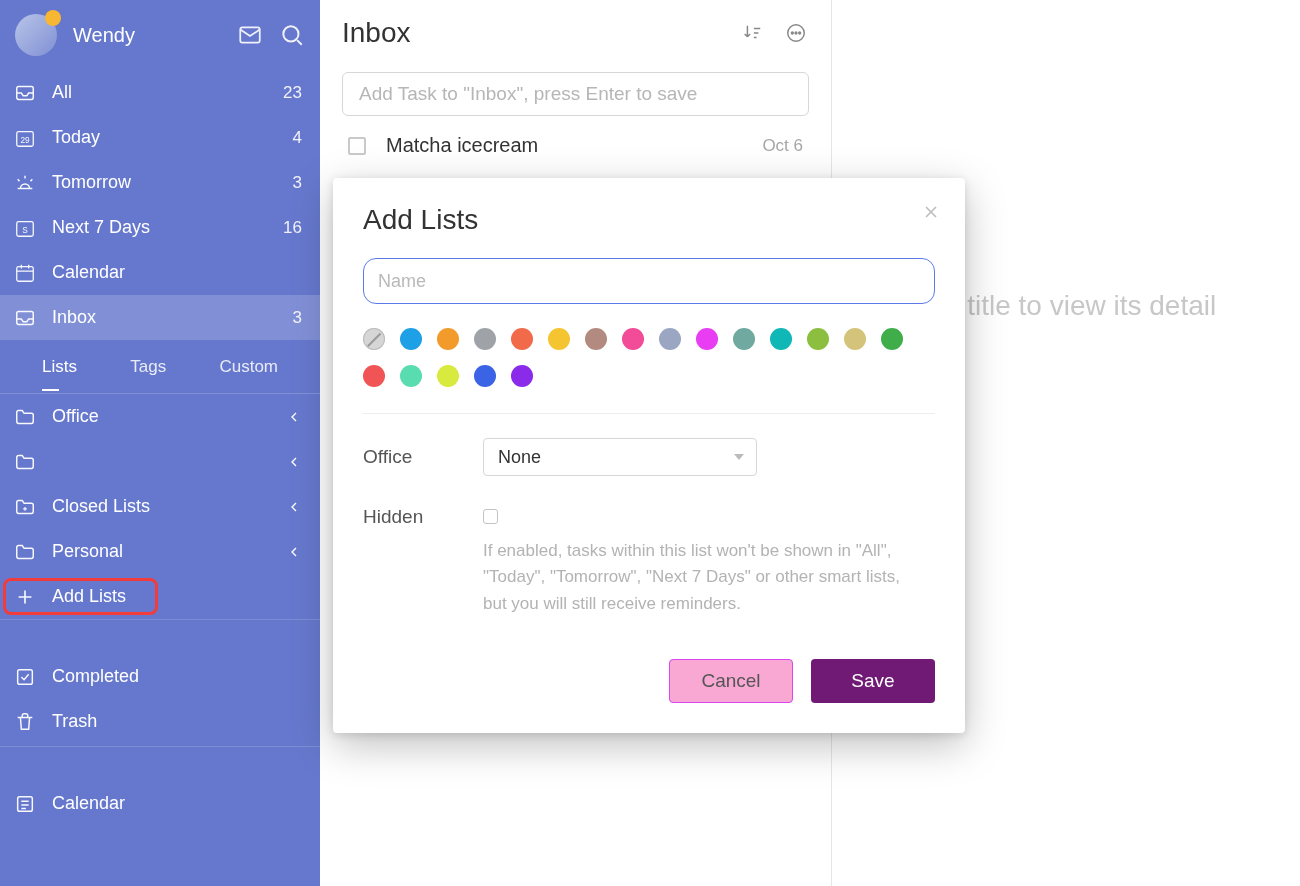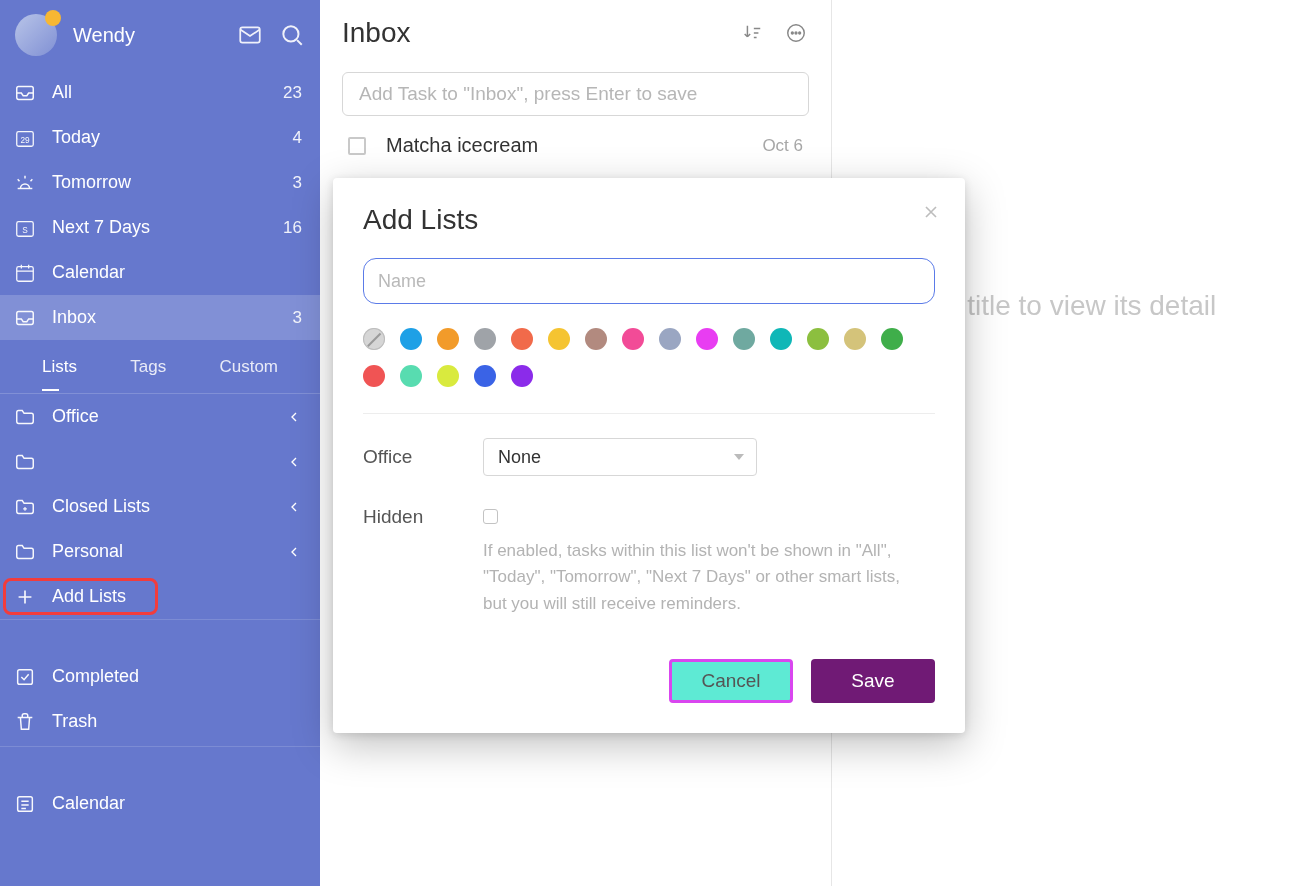--- a/index.html
+++ b/index.html
@@ -56,21 +56,21 @@
 .color-swatch.none::before{ content:""; position:absolute; left:2px; right:2px; top:50%; height:1.5px; background:#9a9a9a; transform: rotate(-45deg); }
 .modal-hr { border:none; border-top:1px solid #ededed; margin: 26px 0 24px 0; }
 .form-row { display:flex; align-items:flex-start; margin-bottom: 22px; }
 .form-row .label { width:120px; font-size:19px; color:#555; padding-top:8px; }
 .folder-select { width:274px; height:38px; border:1px solid #d7d7d7; border-radius:4px; display:flex; align-items:center; padding:0 14px; font-size:18px; color:#333; position:relative; cursor:pointer; }
 .folder-select .caret { position:absolute; right:12px; top:50%; transform:translateY(-50%); width:0; height:0; border-left:5px solid transparent; border-right:5px solid transparent; border-top:6px solid #bbb; }
 .hidden-check { width:15px; height:15px; border:1px solid #c3c3c3; border-radius:3px; margin-top:11px; }
 .hidden-desc { margin-top:14px; font-size:17px; line-height:1.55; color:#b3b3b3; max-width:440px; }
 .modal-actions { display:flex; justify-content:flex-end; gap:18px; margin-top: 42px; }
 .btn { height:44px; min-width:124px; border-radius:4px; font-size:19px; border:none; cursor:pointer; }
-.btn-cancel { background:#5eead4; color:#555; border:3px solid #d946ef; }
+.btn-cancel { background:#f9a8d4; color:#555; border:1px solid #d946ef; }
 .btn-save { background:#701a75; color:#fff; }
 
 svg { display:block; }
 </style>
 </head>
 <body>
 
 <div class="app">
   <div class="sidebar">
     <div class="sb-top">

